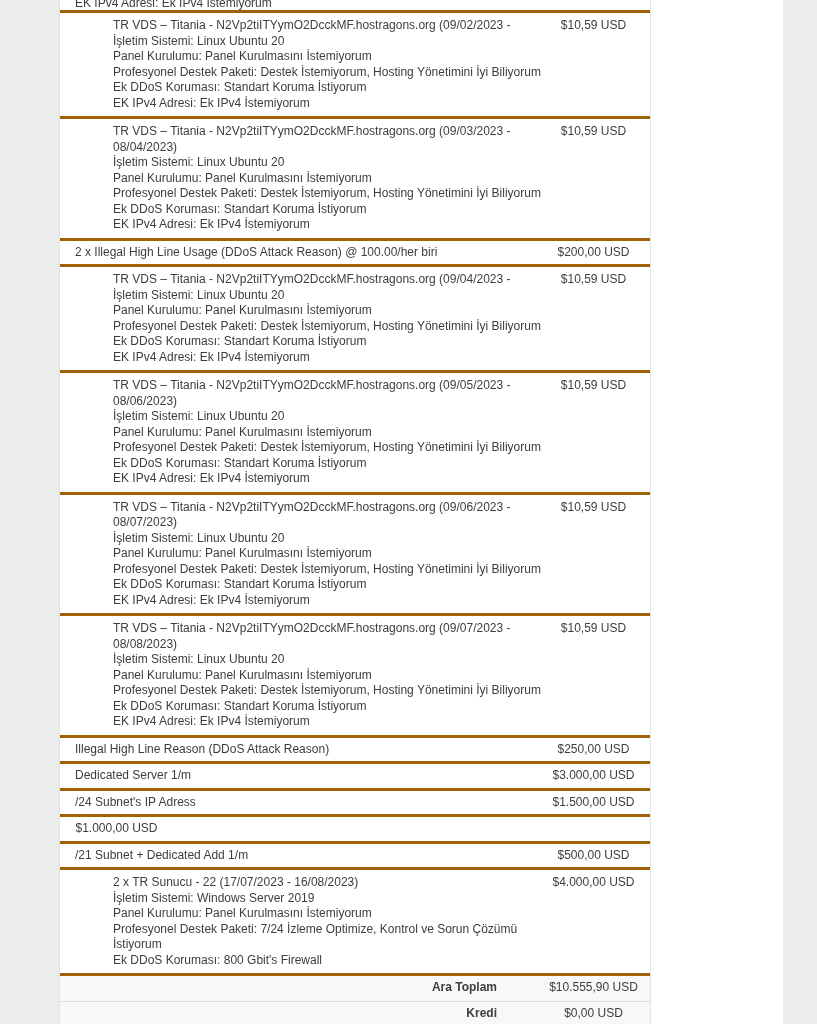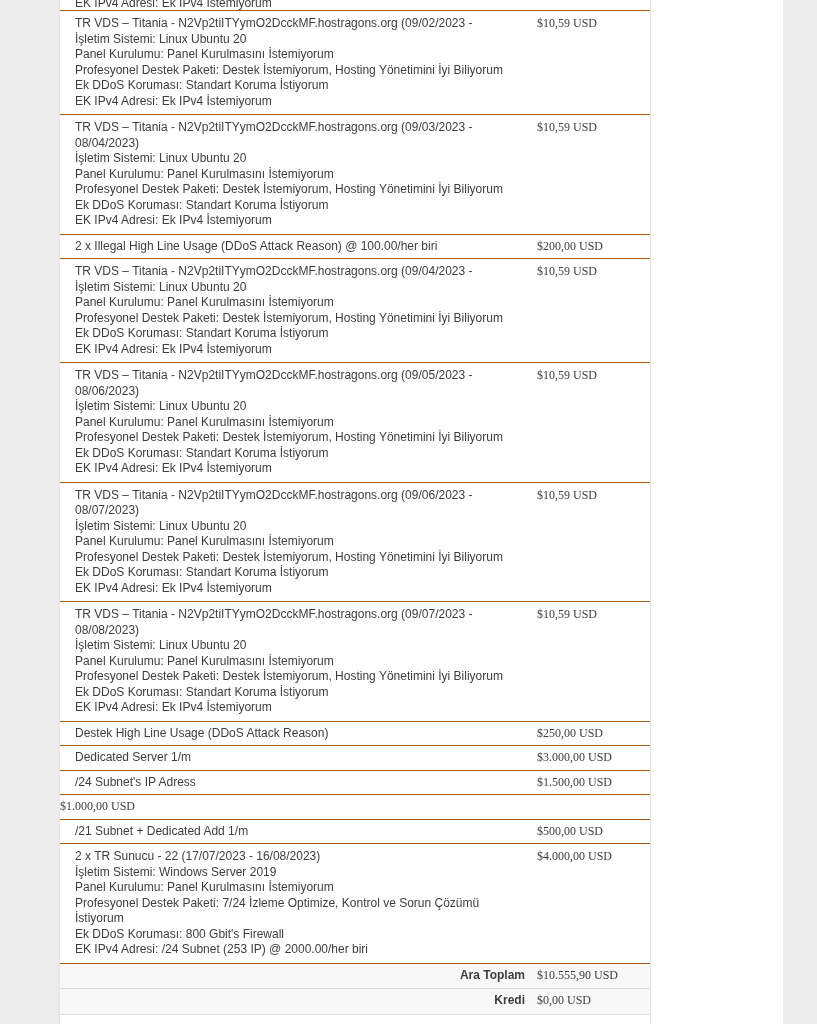--- a/index.html
+++ b/index.html
@@ -15,42 +15,43 @@
     background:#ffffff;
   }
   .items-table{
     position:absolute;left:59px;top:0;width:592px;min-height:1024px;
     box-sizing:border-box;
     border-left:1px solid #e4e4e4;border-right:1px solid #e4e4e4;
     background:#ffffff;
   }
   .row{
     display:flex;align-items:flex-start;
-    border-bottom:1px solid #a16207;
+    border-bottom:3px solid #a16207;
   }
   .row-partial{
     height:10px;overflow:hidden;
   }
   .row-partial .desc .line{margin-top:-8px;}
   .desc{
     flex:1 1 auto;min-width:0;
     padding:4px 6px 4px 15px;
   }
   .desc .line{white-space:nowrap;}
   .amount{
     flex:0 0 113px;width:113px;
     padding:4px 0;
-    white-space:nowrap;font-family:Liberation Serif, serif;
+    text-align:center;white-space:nowrap;
   }
-  .row-item .desc{padding-top:5px;padding-bottom:5px;}
+  .row-item .desc{padding-top:5px;padding-bottom:5px;margin-left:38px;}
   .row-item .amount{padding-top:5px;}
   .total-row{
     display:flex;align-items:flex-start;
     background:#f8f8f8;
     border-bottom:1px solid #dedede;
+    gap:28px;
   }
   .total-label{
     flex:1 1 auto;
     padding:4px 12px 5px 0;
     text-align:right;font-weight:bold;
   }
   .total-row .amount{padding:4px 0 5px;}
 </style>
 </head>
 <body>
@@ -138,21 +139,21 @@
           <div class="line">İşletim Sistemi: Linux Ubuntu 20</div>
           <div class="line">Panel Kurulumu: Panel Kurulmasını İstemiyorum</div>
           <div class="line">Profesyonel Destek Paketi: Destek İstemiyorum, Hosting Yönetimini İyi Biliyorum</div>
           <div class="line">Ek DDoS Koruması: Standart Koruma İstiyorum</div>
           <div class="line">EK IPv4 Adresi: Ek IPv4 İstemiyorum</div>
         </div>
         <div class="amount">$10,59 USD</div>
       </div>
       <div class="row">
         <div class="desc">
-          <div class="line">Destek High Line Usage (DDoS Attack Reason)</div>
+          <div class="line">Illegal High Line Reason (DDoS Attack Reason)</div>
         </div>
         <div class="amount">$250,00 USD</div>
       </div>
       <div class="row">
         <div class="desc">
           <div class="line">Dedicated Server 1/m</div>
         </div>
         <div class="amount">$3.000,00 USD</div>
       </div>
       <div class="row">
@@ -171,21 +172,20 @@
         <div class="amount">$500,00 USD</div>
       </div>
       <div class="row row-item">
         <div class="desc">
           <div class="line">2 x TR Sunucu - 22 (17/07/2023 - 16/08/2023)</div>
           <div class="line">İşletim Sistemi: Windows Server 2019</div>
           <div class="line">Panel Kurulumu: Panel Kurulmasını İstemiyorum</div>
           <div class="line">Profesyonel Destek Paketi: 7/24 İzleme Optimize, Kontrol ve Sorun Çözümü</div>
           <div class="line">İstiyorum</div>
           <div class="line">Ek DDoS Koruması: 800 Gbit's Firewall</div>
-          <div class="line">EK IPv4 Adresi: /24 Subnet (253 IP) @ 2000.00/her biri</div>
         </div>
         <div class="amount">$4.000,00 USD</div>
       </div>
     </div>
 
   <div class="total-row">
     <div class="total-label">Ara Toplam</div>
     <div class="amount">$10.555,90 USD</div>
   </div>
 

